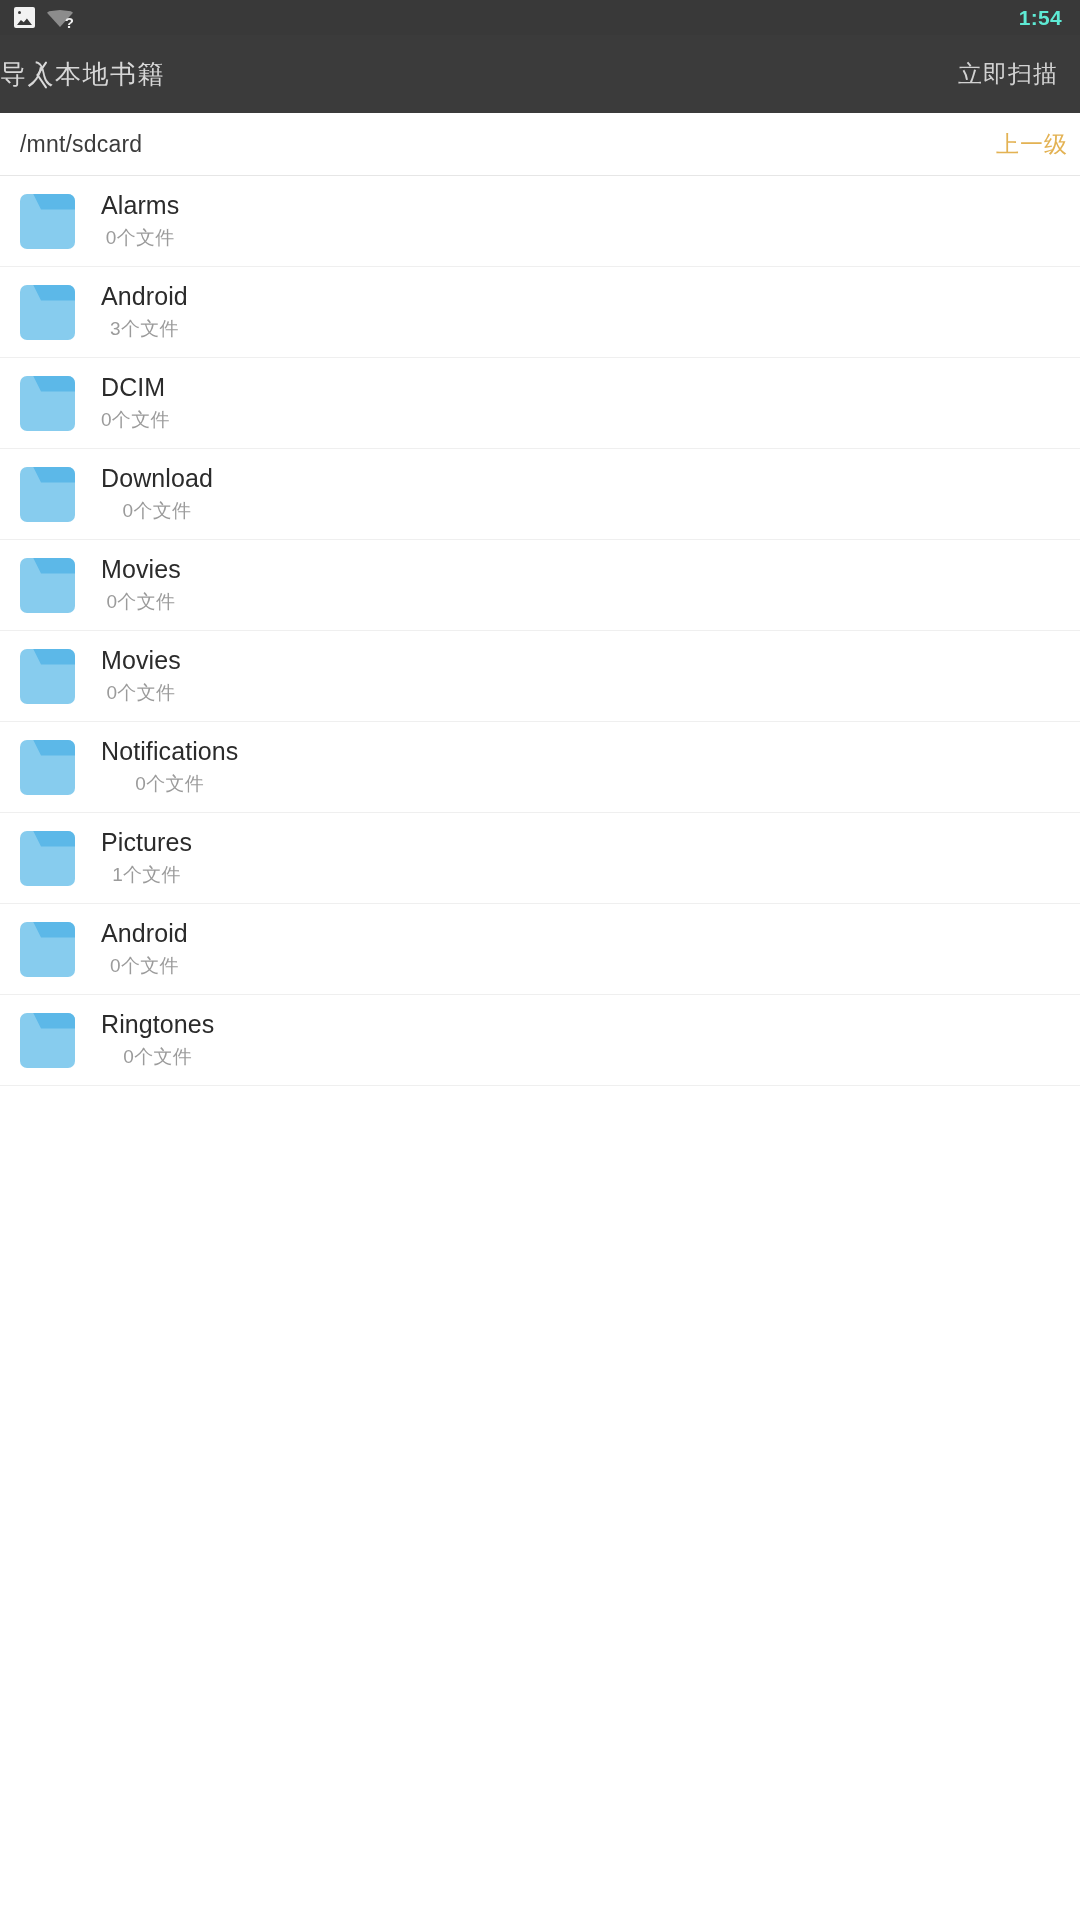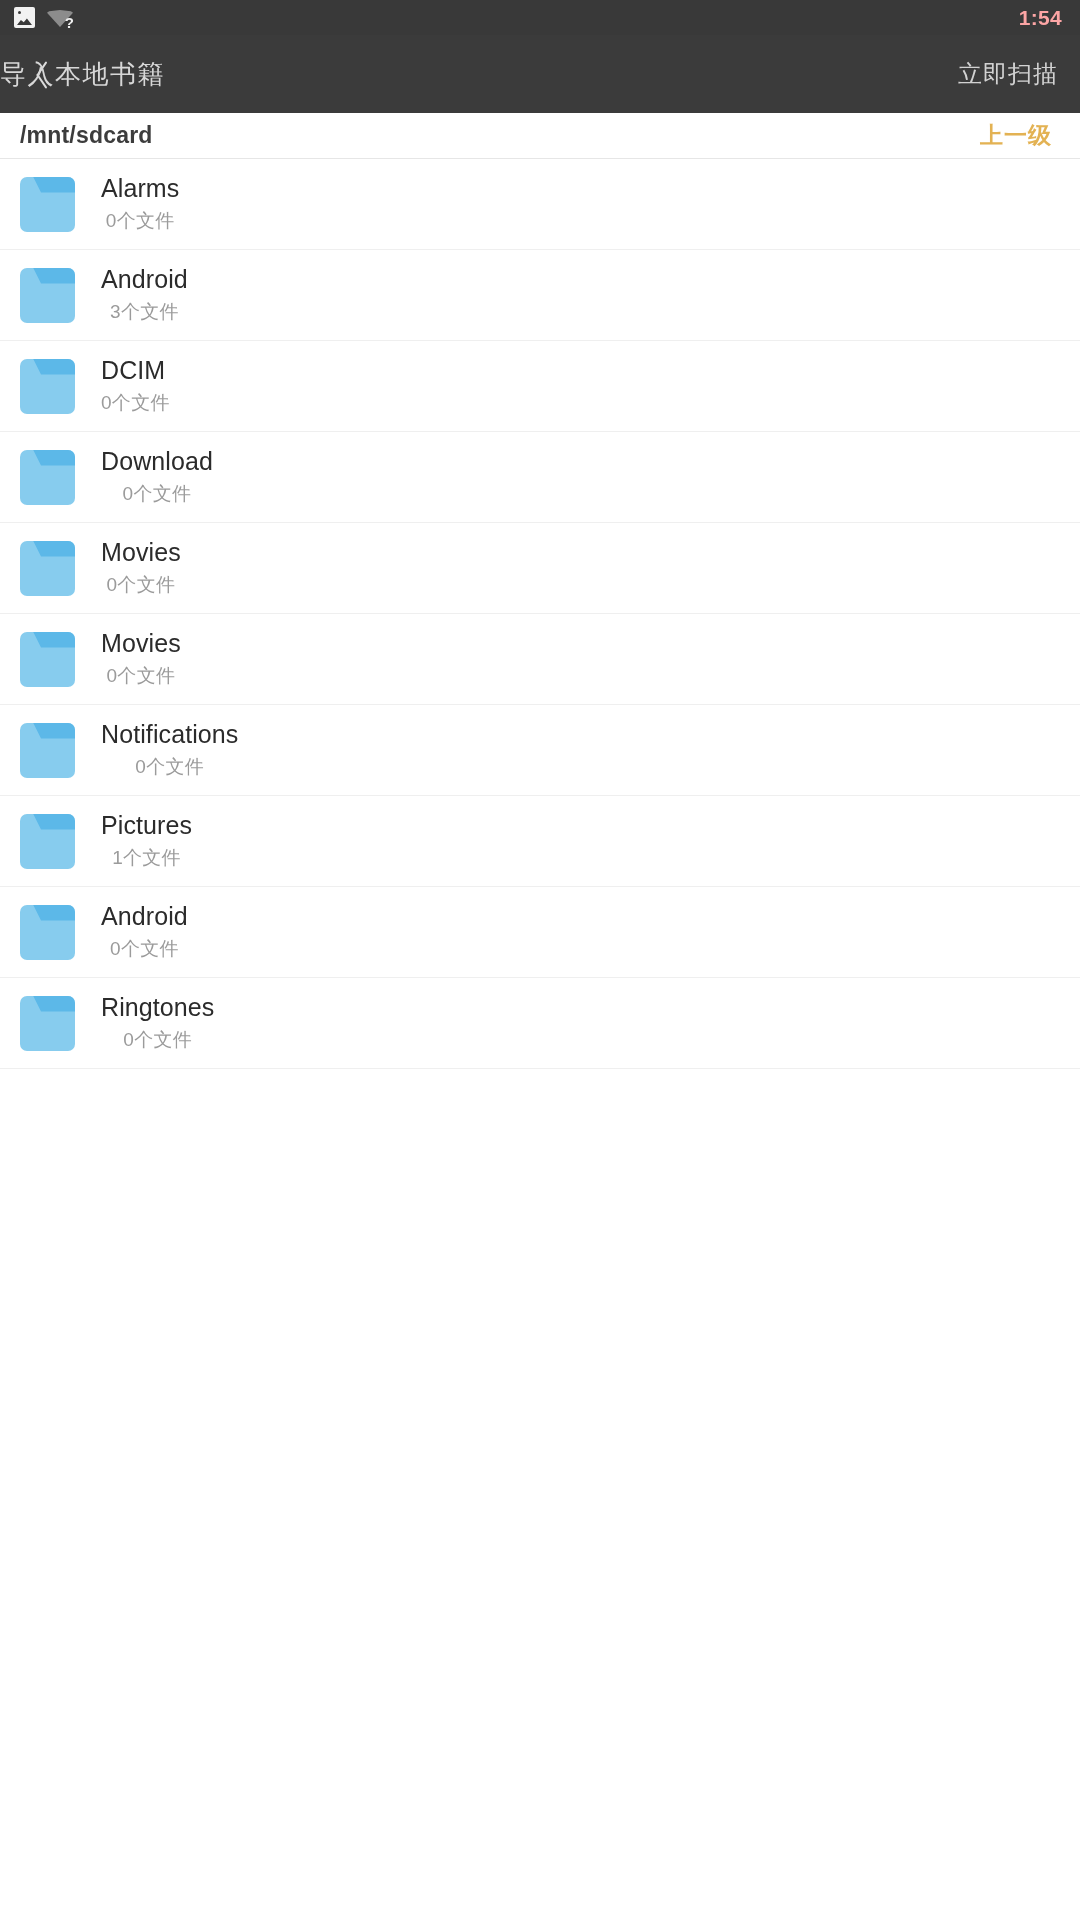--- a/index.html
+++ b/index.html
@@ -12,21 +12,21 @@
   }
   #screen { position:relative; width:1080px; height:1920px; background:#ffffff; }
 
   
   .statusbar {
     height:35px; background:#393939; color:#ffffff;
     display:flex; align-items:center; justify-content:space-between;
     padding:0 18px 0 14px;
   }
   .status-left { display:flex; align-items:center; gap:12px; }
-  .status-time { font-size:21px; font-weight:bold; letter-spacing:0.3px; color:#fca5a5; }
+  .status-time { font-size:21px; font-weight:bold; letter-spacing:0.3px; color:#5eead4; }
 
   .icon-image {
     width:21px; height:21px; background:#f2f2f2; border-radius:2px;
     position:relative; display:block;
   }
   .icon-image::after{
     content:""; position:absolute; left:3px; right:3px; bottom:3px; height:8px;
     background:#393939;
     clip-path: polygon(0% 100%, 26% 36%, 45% 66%, 66% 18%, 100% 100%);
   }
@@ -66,24 +66,23 @@
     position:absolute; left:0; right:0; 
     font-size:26px; color:#d7d7d7; letter-spacing:1.5px; pointer-events:none;
   }
   .appbar-action {
     margin-left:auto; margin-right:22px; font-size:24px; color:#d2d2d2;
     letter-spacing:1px; z-index:2;
   }
 
   
   .pathbar {
-    height:46px; background:#ffffff; display:flex; align-items:center;
-    justify-content:space-between; padding:0 28px 0 20px;
+    height:63px; background:#ffffff; display:flex; align-items:center;
+    justify-content:space-between; padding:0 12px 0 20px;
     border-bottom:1.5px solid #e6e6e6;
-    font-weight:bold;
   }
   .path-text { font-size:23px; color:#3c3c3c; letter-spacing:0.2px; }
   .path-up { font-size:23px; color:#e3b253; letter-spacing:1px; }
 
   
   .filelist { background:#14532d; }
   .row {
     height:91px; display:flex; align-items:center;
     padding-left:20px; border-bottom:1.5px solid #efefef;
     background:#ffffff;

